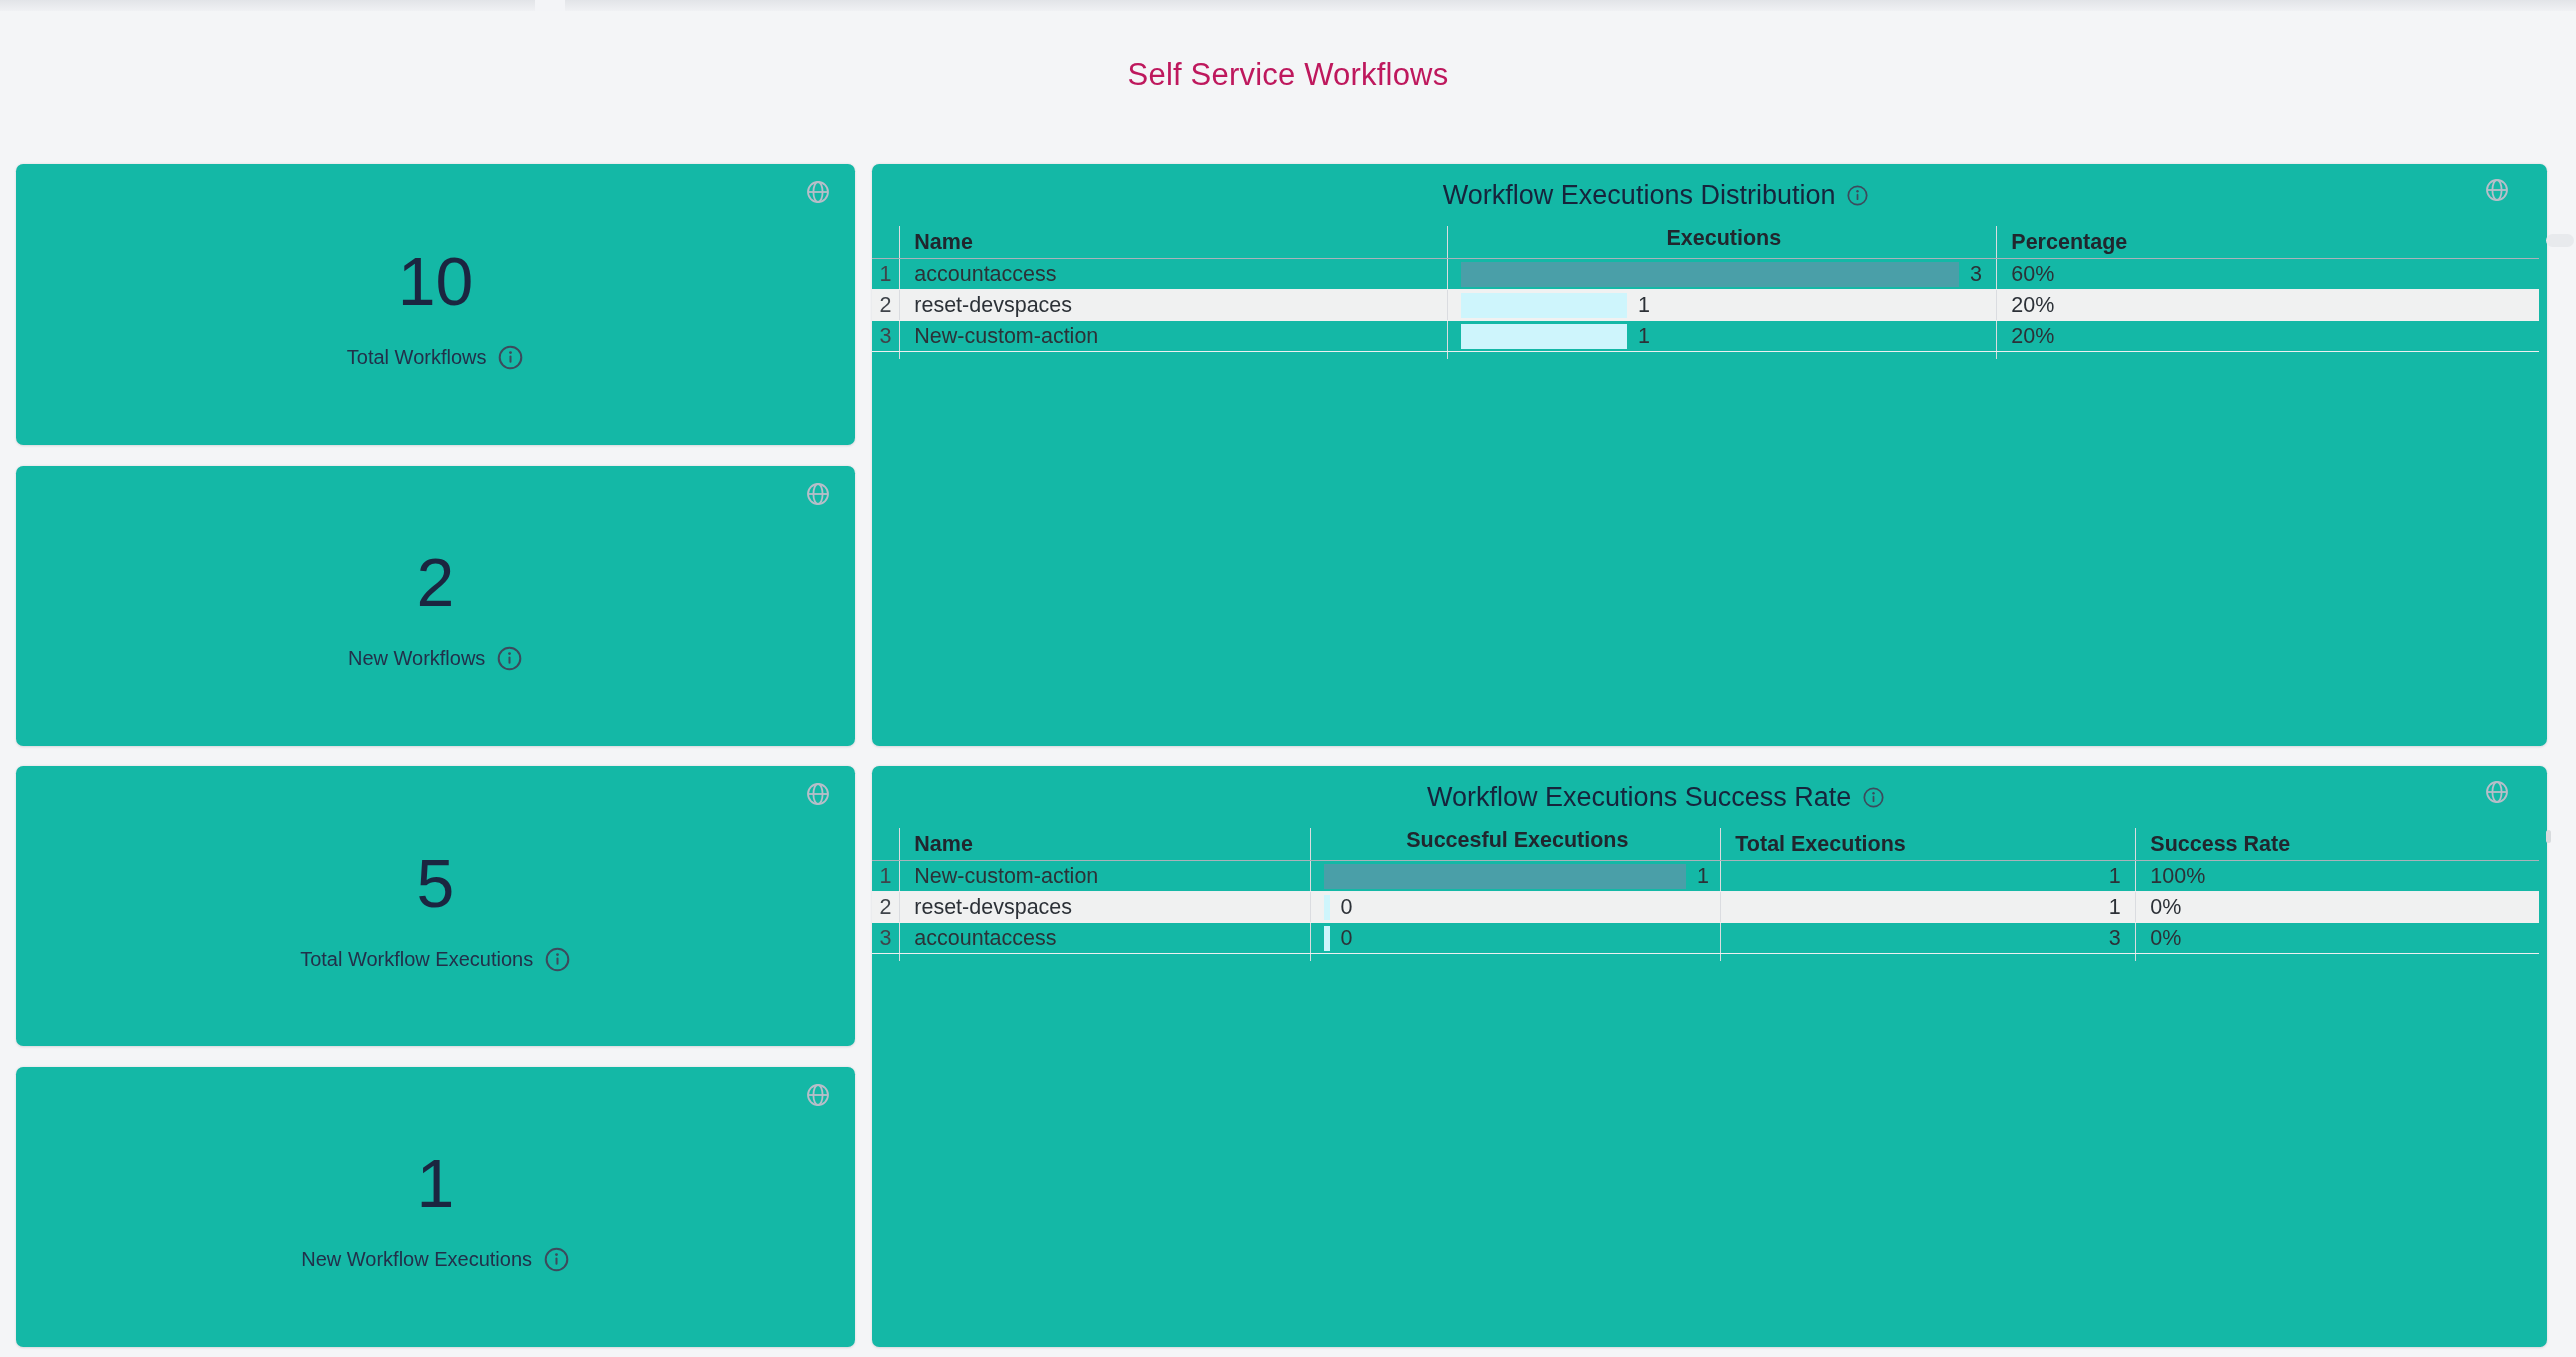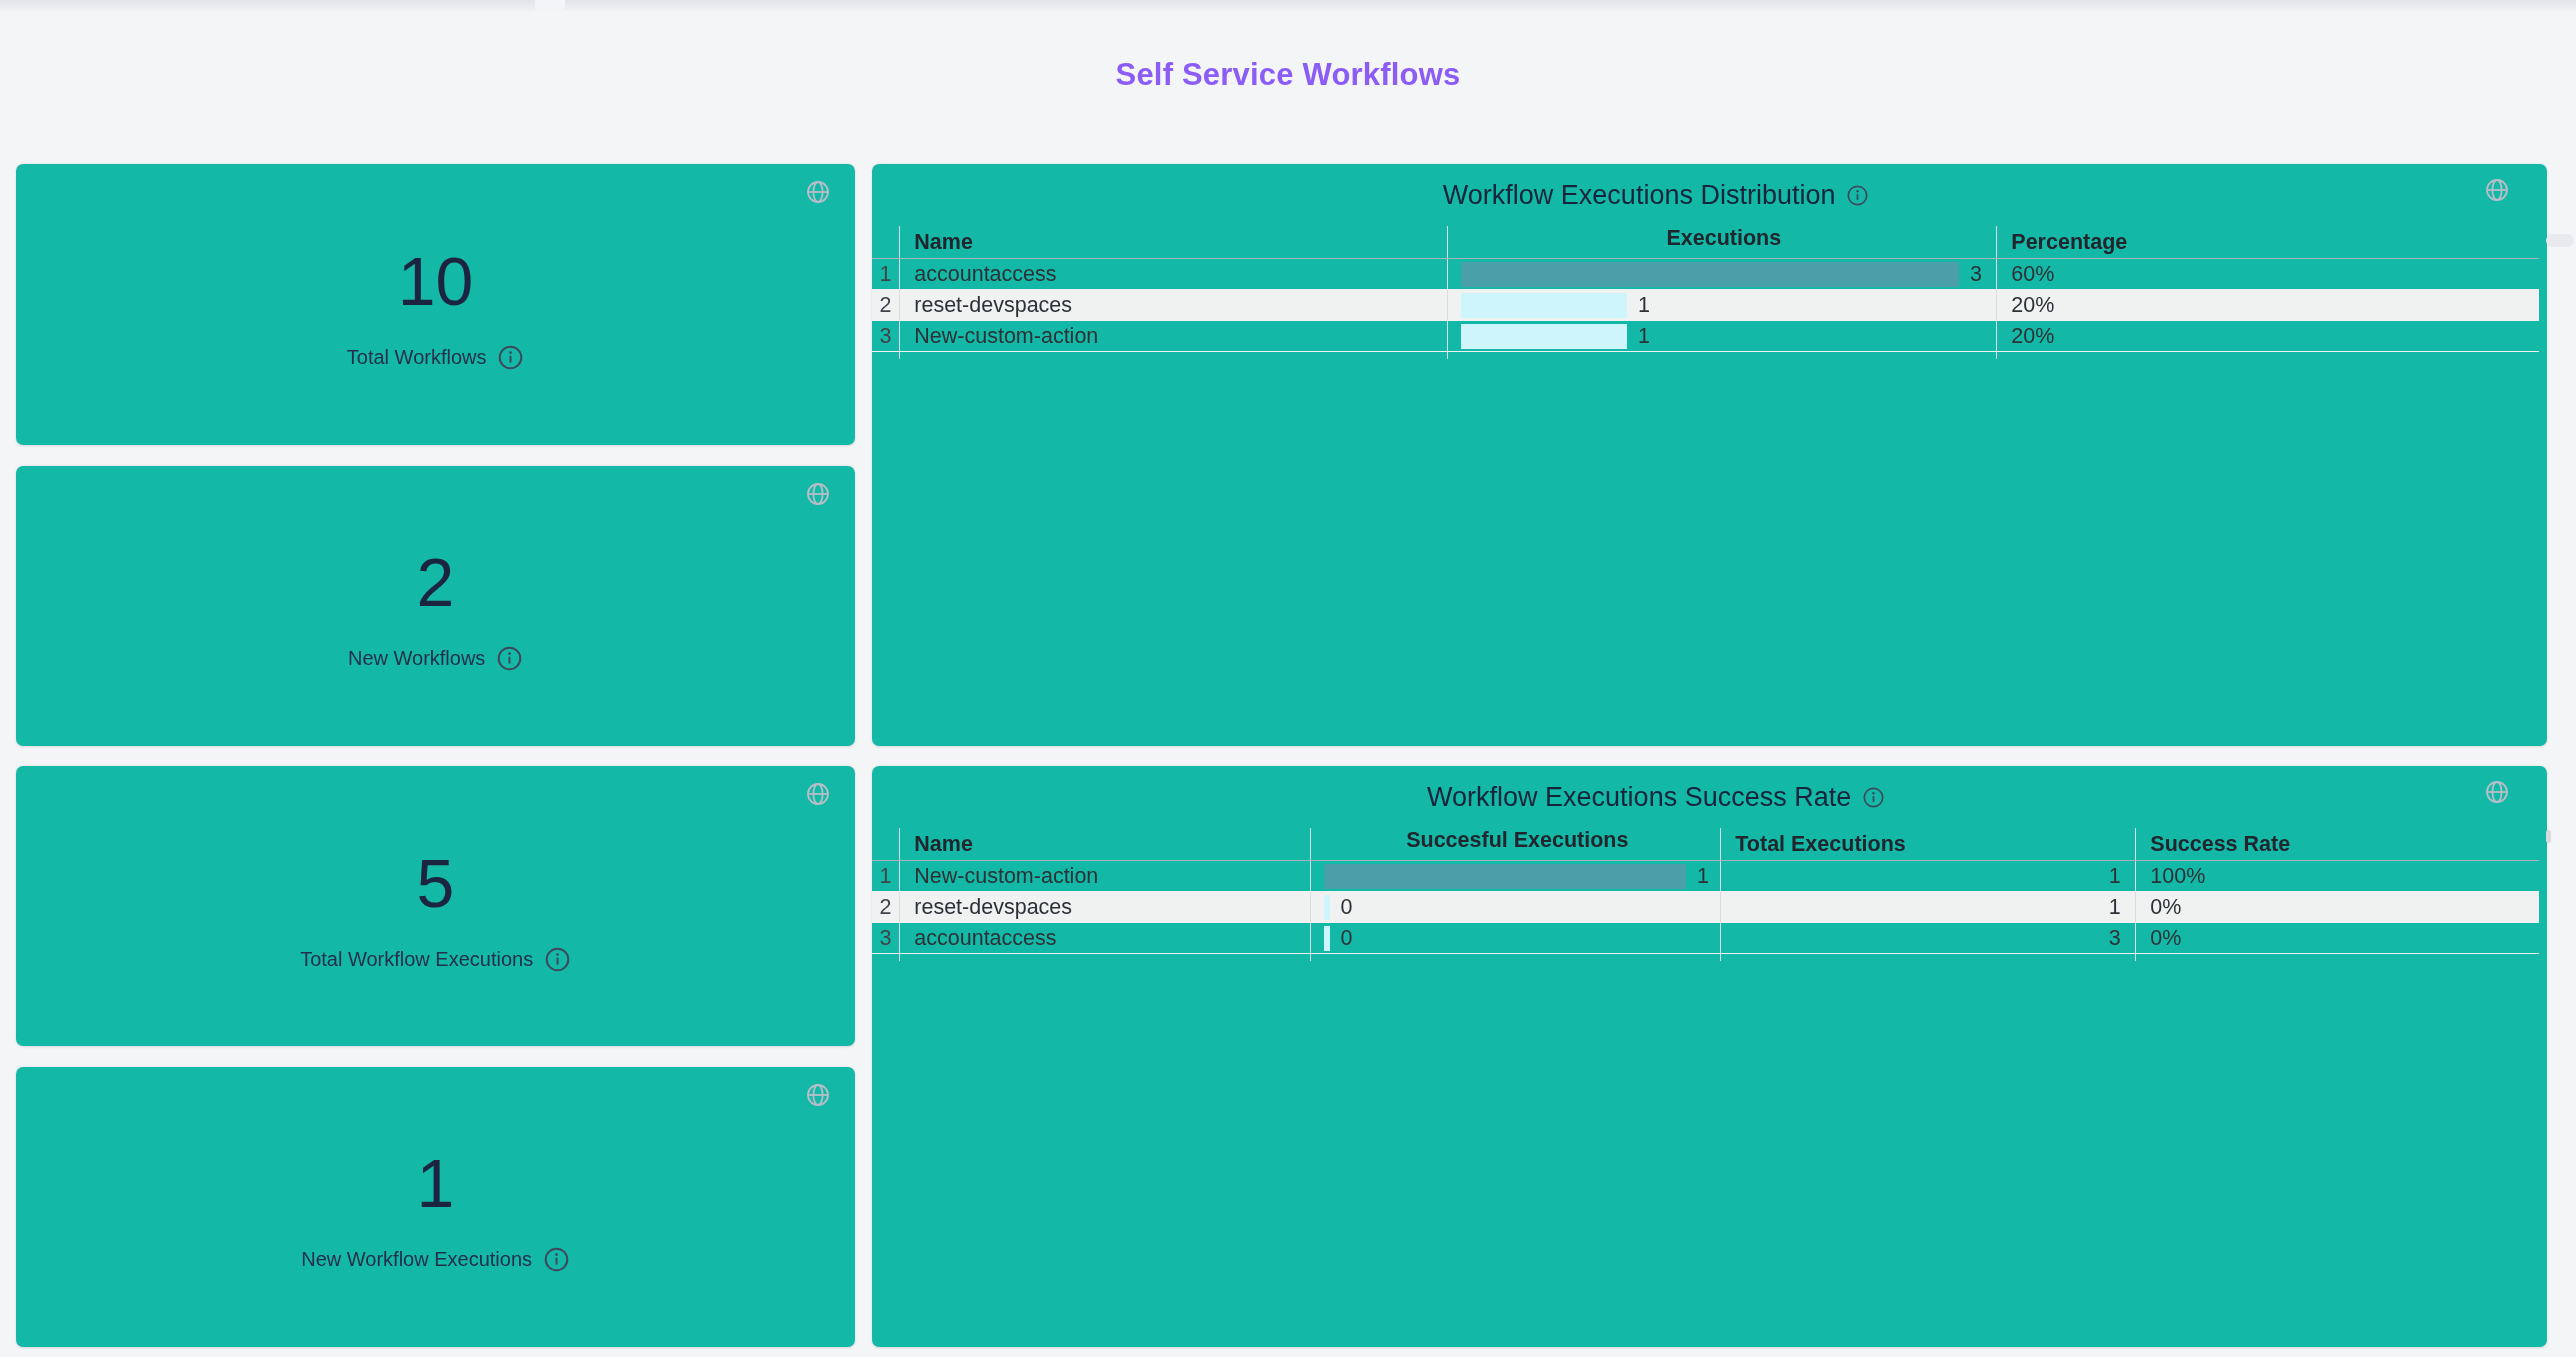--- a/index.html
+++ b/index.html
@@ -1,21 +1,21 @@
 <!DOCTYPE html>
 <html style="font-size:14.3px"><head>
 <meta charset="utf-8">
 <style>
   html,body{margin:0;padding:0;width:2576px;height:1358px;overflow:hidden;
     background:#f4f5f7;font-family:"Liberation Sans","DejaVu Sans",sans-serif;}
   .top-strip{position:absolute;left:0;top:0;width:2576px;height:10.7px;
     background:linear-gradient(#e2e4e8,#f0f1f4);}
   .top-strip-notch{position:absolute;left:535px;top:0;width:30px;height:10.7px;background:#f3f4f7;}
   .page-title{position:absolute;left:0;top:36px;width:2576px;text-align:center;
-    font-size:31px;font-weight:700;color:#8b5cf6;letter-spacing:0.2px;}
+    font-size:31px;font-weight:400;color:#be185d;letter-spacing:0.2px;}
   .layout{position:absolute;left:16px;top:164px;width:2531px;
     display:grid;grid-template-columns:839px 1675px;grid-template-rows:281px 280px 280px 280px;
     column-gap:17px;row-gap:20.6px;}
   .card,.panel{background:#14b8a6;border-radius:7.2px;position:relative;
     box-shadow:0 0.9px 2.7px rgba(50,56,72,.10),0 0.9px 1.8px rgba(50,56,72,.06);}
   .card{grid-column:1;display:flex;flex-direction:column;align-items:center;justify-content:center;padding-top:9px;}
   .stat-value{font-size:68px;font-weight:500;color:#1b2540;line-height:1;}
   .stat-label-row{display:flex;align-items:center;gap:10.7px;margin-top:29px;
     font-size:20px;color:#22304a;}
   .globe{position:absolute;top:16px;right:25px;color:#b8bec9;}

